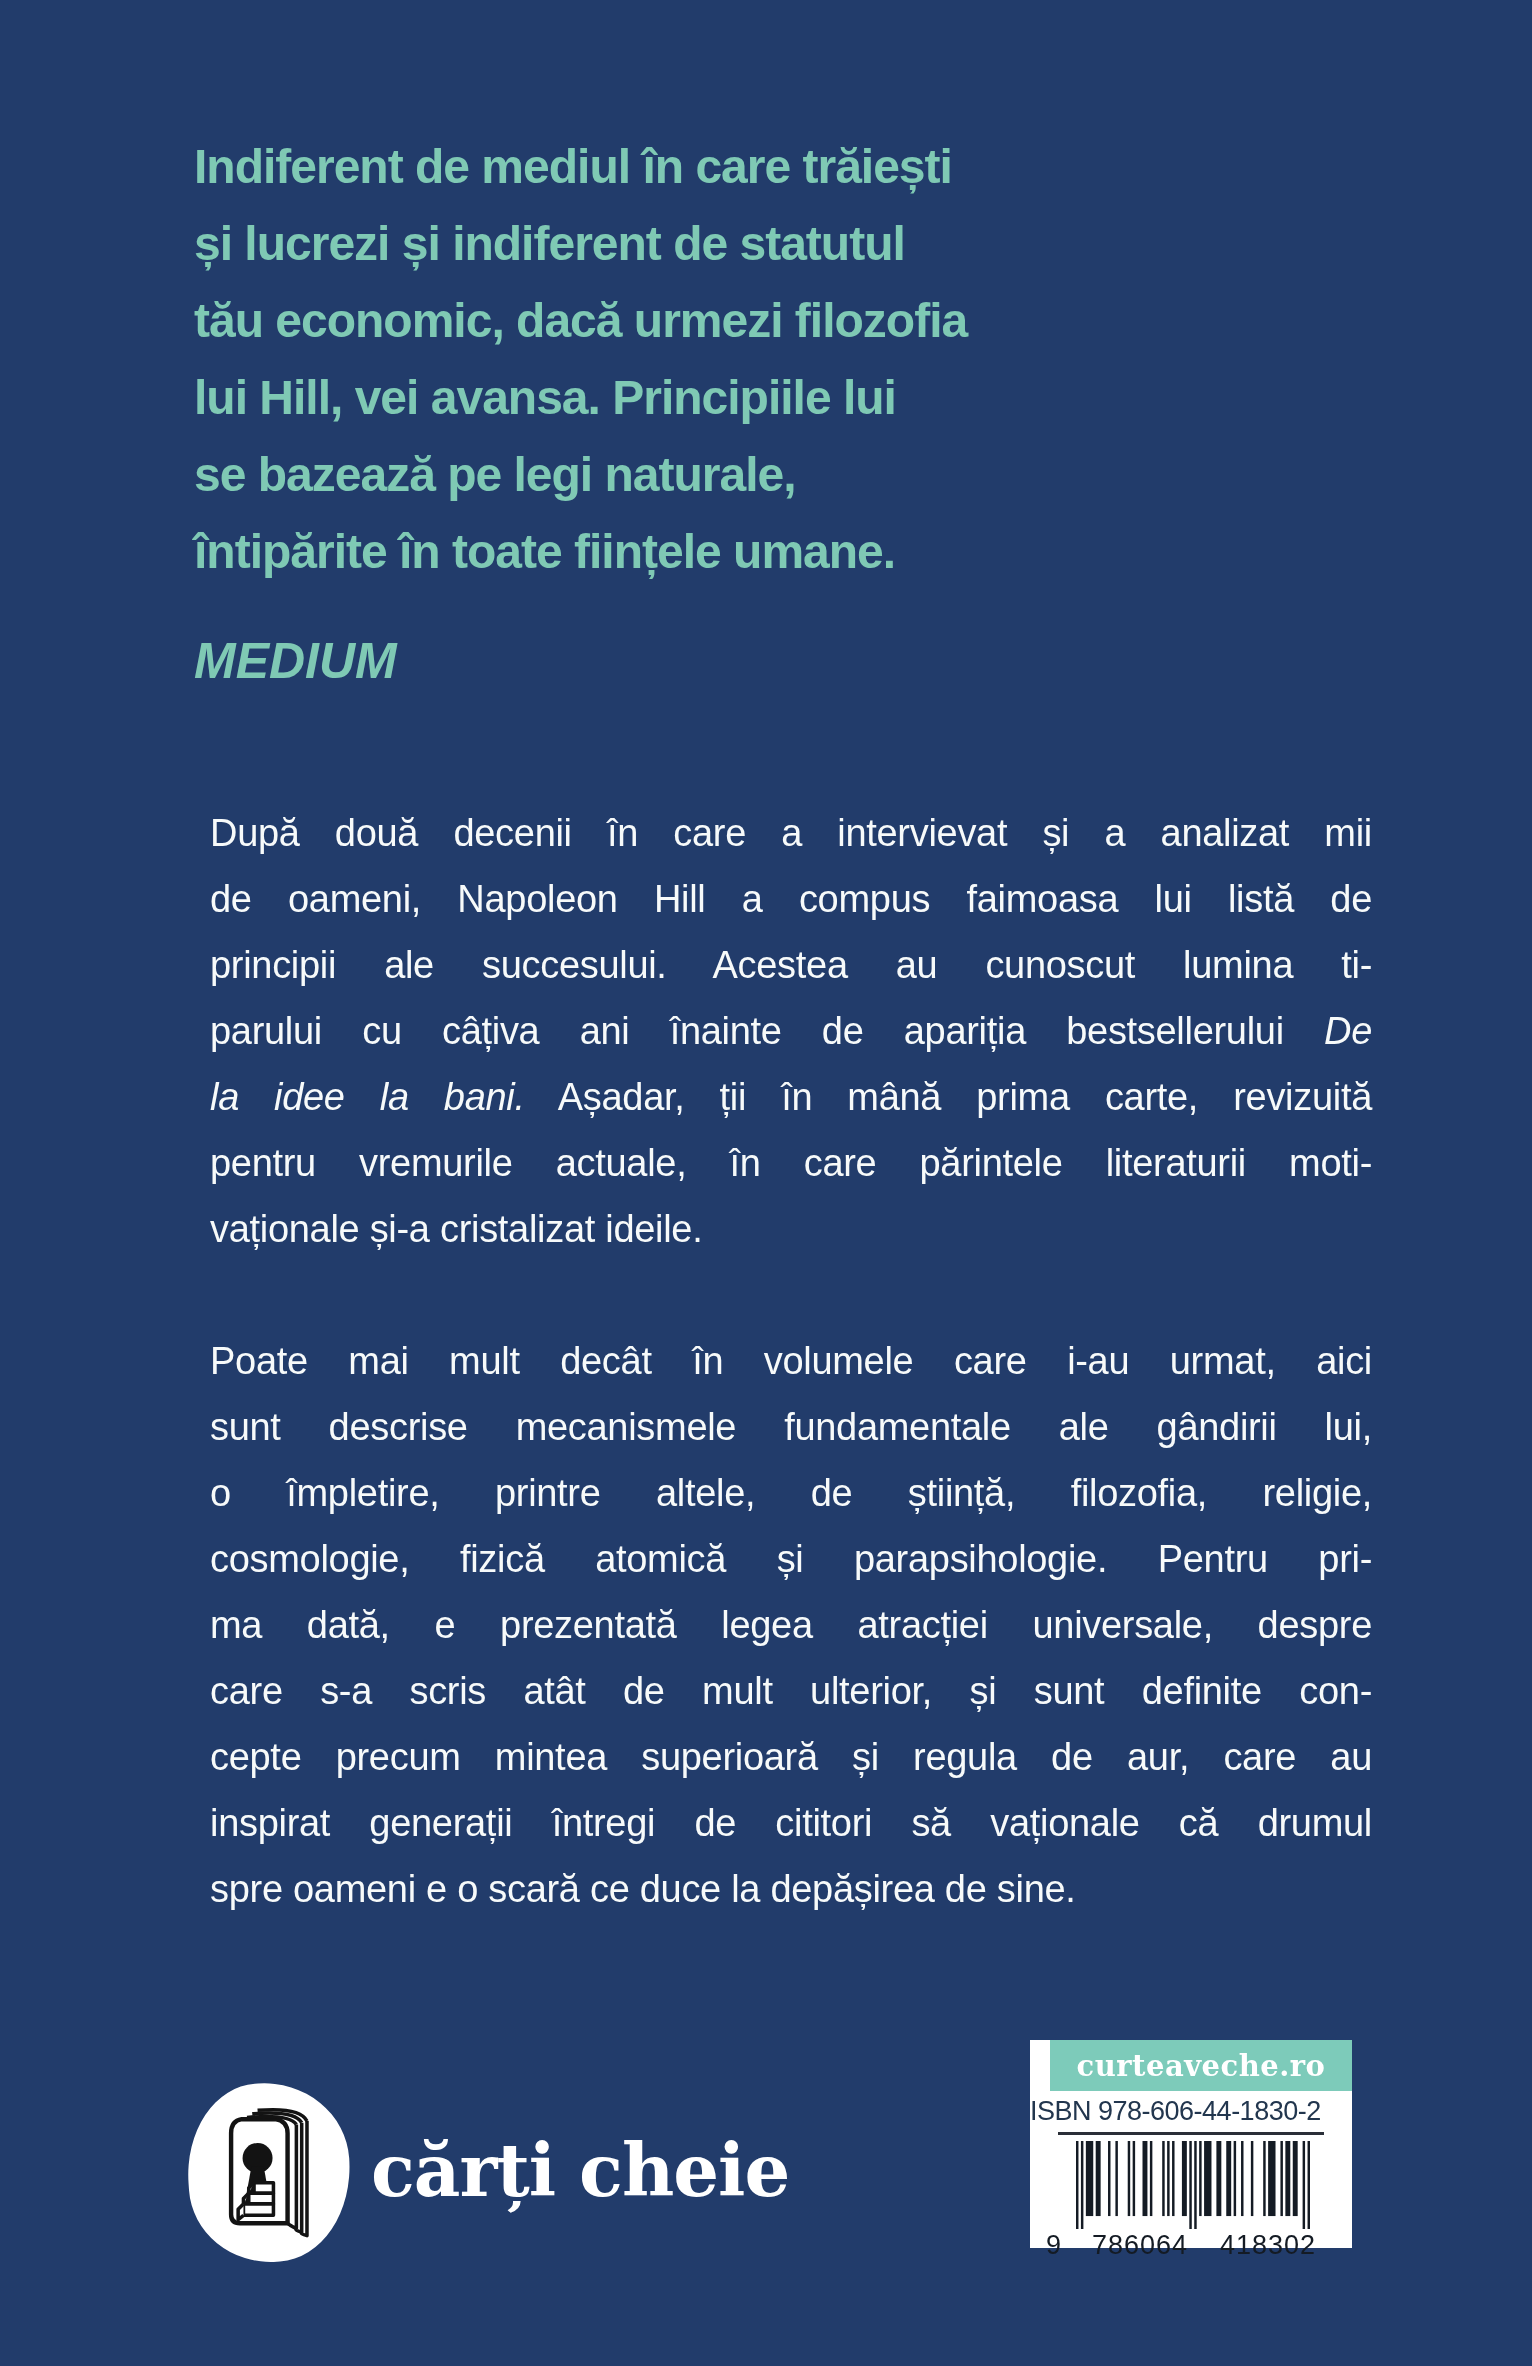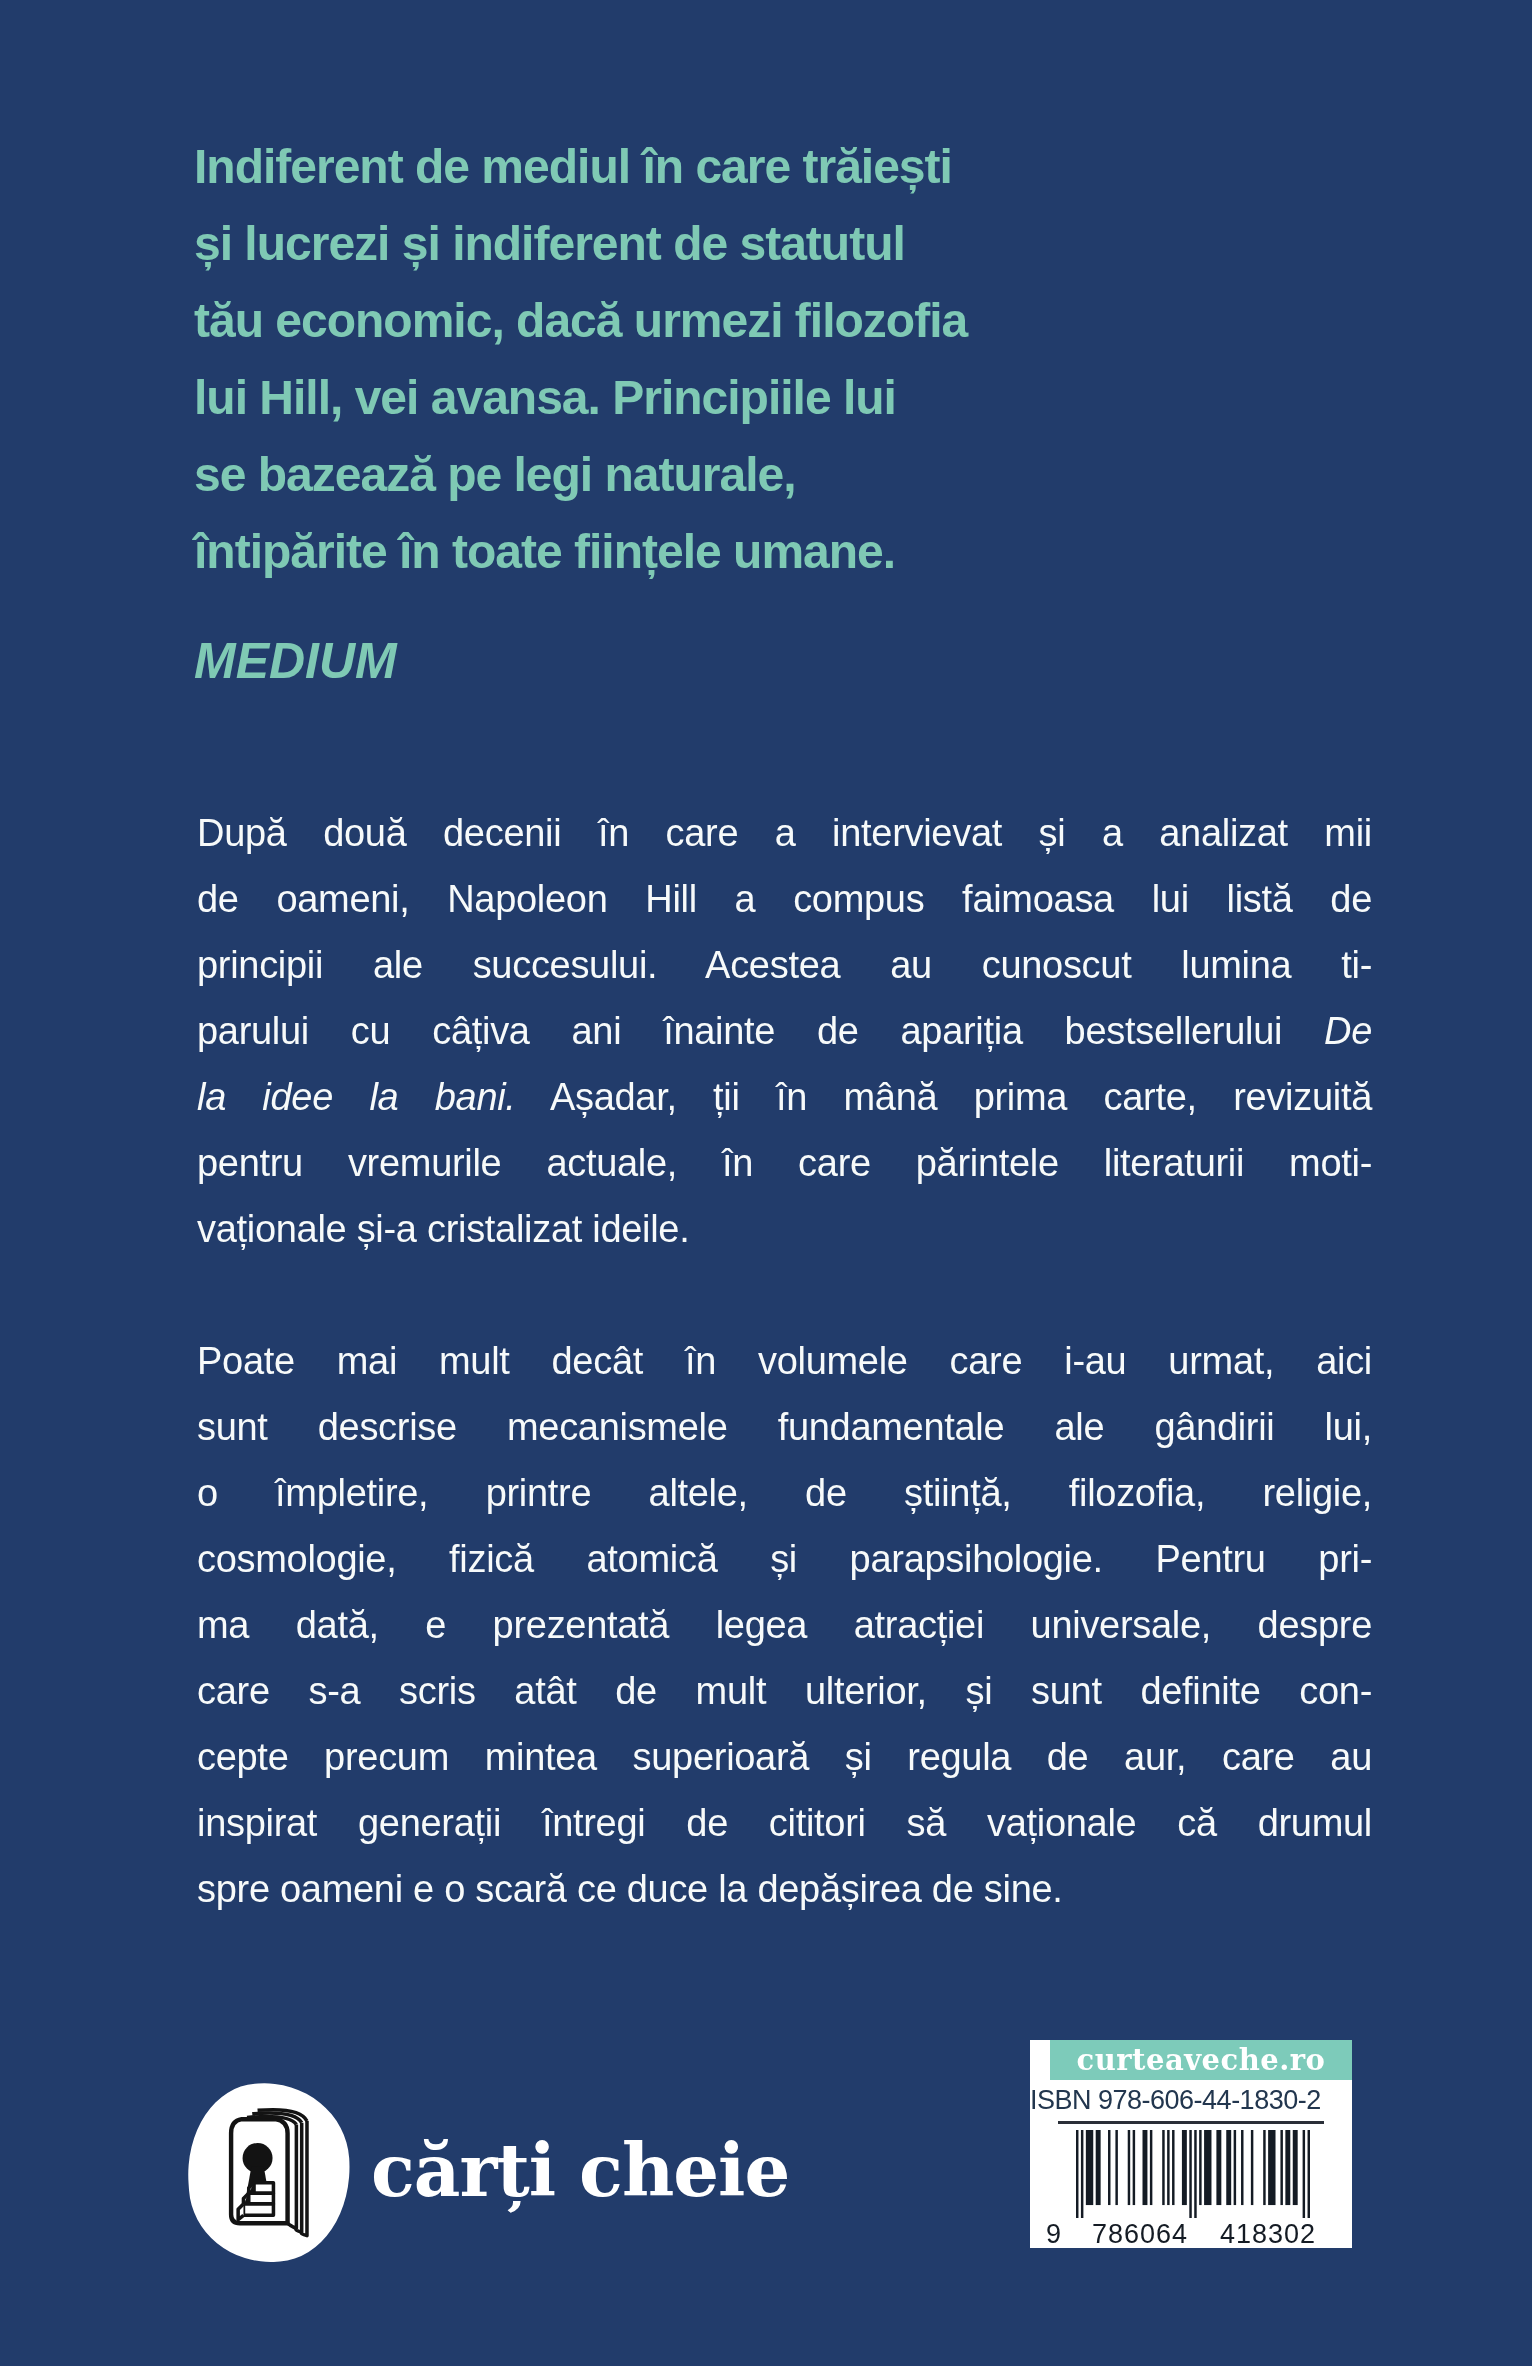--- a/index.html
+++ b/index.html
@@ -23,21 +23,21 @@
   .attribution{
     margin-top:42px;
     font-size:50px;font-weight:bold;font-style:italic;
     letter-spacing:0;
   }
   
   .body-text{
     position:absolute;left:194px;top:800px;width:1178px;
     color:#f7fafa;
   }
-  .para{margin:0 0 66px 3px;}
+  .para{margin:0 0 66px 16px;}
   .bline{
     font-size:38px;line-height:66px;font-weight:400;
     letter-spacing:-0.3px;
     text-align:justify;text-align-last:justify;
   }
   .bline.last{text-align-last:left;}
   .bline i{font-style:italic;}
   
   .blob{
     position:absolute;left:188px;top:2083px;width:162px;height:179px;
@@ -52,21 +52,21 @@
     font-family:"DejaVu Serif", serif;
     font-weight:bold;font-size:72px;color:#ffffff;
     letter-spacing:-1px;
   }
   
   .barcode-box{
     position:absolute;left:1030px;top:2040px;width:322px;height:208px;
     background:#ffffff;
   }
   .site-band{
-    height:40px;background:#7dcbba;
+    height:51px;background:#7dcbba;
     display:flex;align-items:center;justify-content:center;
     font-family:"DejaVu Serif", serif;font-weight:bold;
     font-size:29px;color:#ffffff;letter-spacing:0.5px;margin-left:20px;
   }
   .isbn{
     margin-top:5px;text-align:left;
     font-size:27px;color:#22364e;letter-spacing:-0.5px;
   }
   .rule{
     height:3px;background:#2a2f38;margin:5px 28px 6px 28px;

